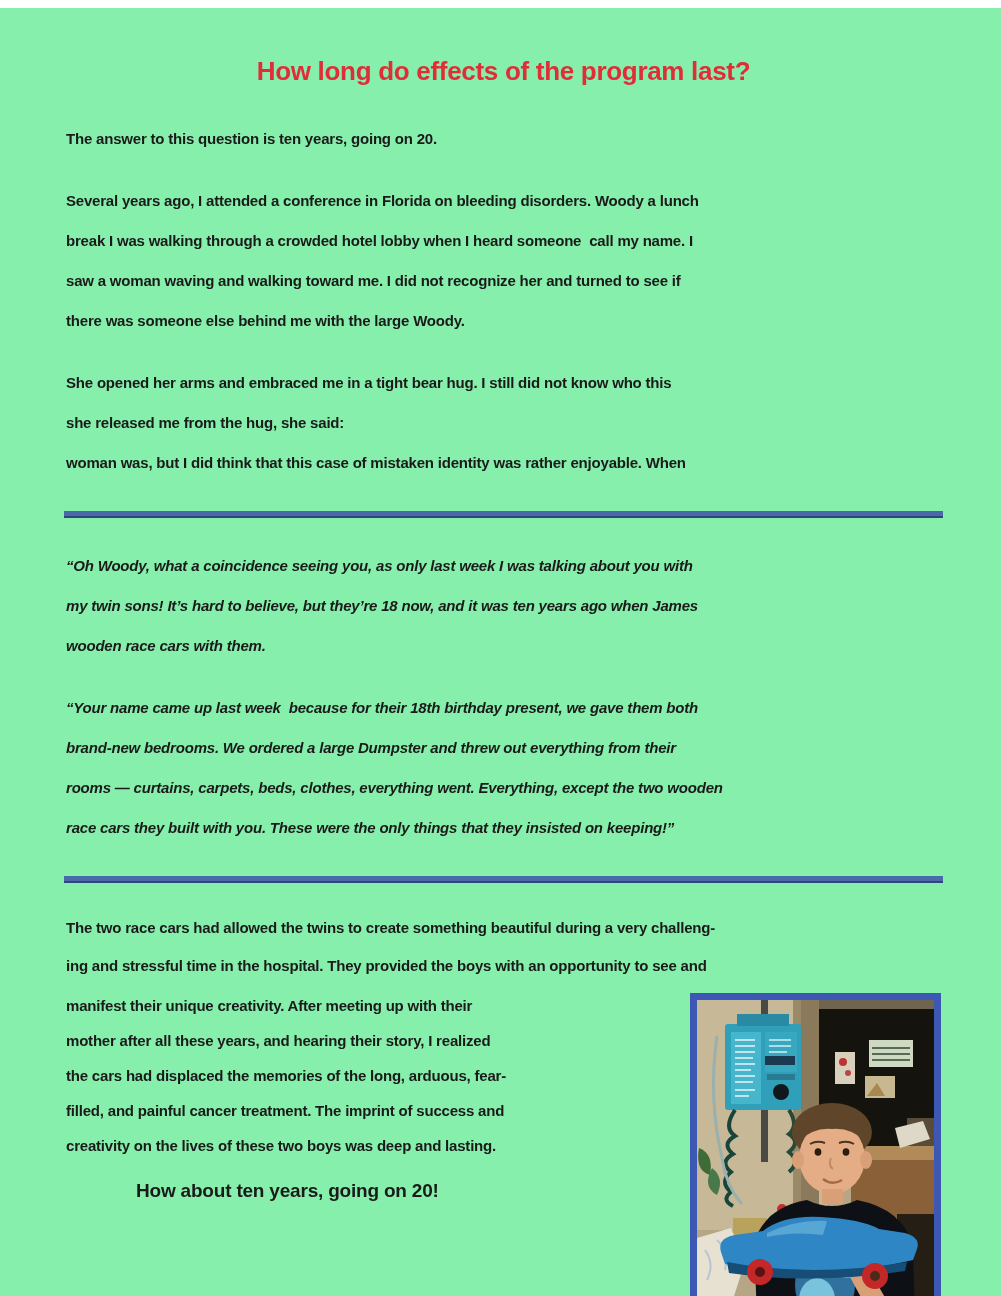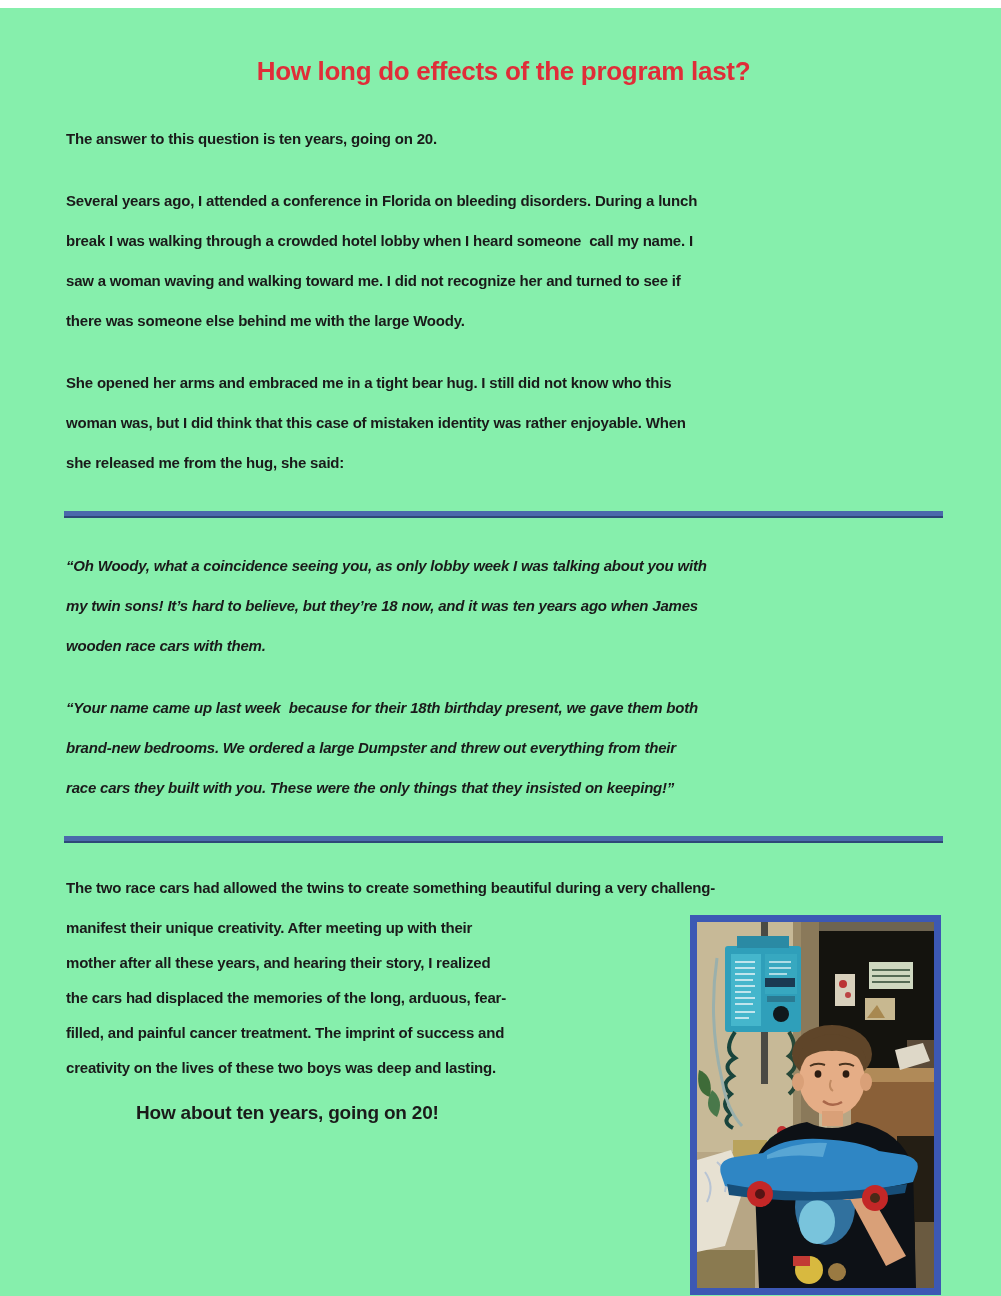--- a/index.html
+++ b/index.html
@@ -74,50 +74,52 @@
 <div class="page">
   <div class="content">
 
     <h1 class="doc-title">How long do effects of the program last?</h1>
 
     <div class="para p1">
       <div class="line">The answer to this question is ten years, going on 20.</div>
     </div>
 
     <div class="para p2">
-      <div class="line">Several years ago, I attended a conference in Florida on bleeding disorders. During a lunch</div>
+      <div class="line">Several years ago, I attended a conference in Florida on bleeding disorders. Woody a lunch</div>
       <div class="line">break I was walking through a crowded hotel lobby when I heard someone  call my name. I</div>
       <div class="line">saw a woman waving and walking toward me. I did not recognize her and turned to see if</div>
       <div class="line">there was someone else behind me with the large Woody.</div>
     </div>
 
     <div class="para p3">
       <div class="line">She opened her arms and embraced me in a tight bear hug. I still did not know who this</div>
+      <div class="line">she released me from the hug, she said:</div>
       <div class="line">woman was, but I did think that this case of mistaken identity was rather enjoyable. When</div>
-      <div class="line">she released me from the hug, she said:</div>
     </div>
 
     <div class="rule"></div>
 
     <div class="para quote q1">
-      <div class="line">“Oh Woody, what a coincidence seeing you, as only lobby week I was talking about you with</div>
+      <div class="line">“Oh Woody, what a coincidence seeing you, as only last week I was talking about you with</div>
       <div class="line">my twin sons! It’s hard to believe, but they’re 18 now, and it was ten years ago when James</div>
       <div class="line">wooden race cars with them.</div>
     </div>
 
     <div class="para quote q2">
       <div class="line">“Your name came up last week  because for their 18th birthday present, we gave them both</div>
       <div class="line">brand-new bedrooms. We ordered a large Dumpster and threw out everything from their</div>
+      <div class="line">rooms — curtains, carpets, beds, clothes, everything went. Everything, except the two wooden</div>
       <div class="line">race cars they built with you. These were the only things that they insisted on keeping!”</div>
     </div>
 
     <div class="rule"></div>
 
     <div class="para p4">
       <div class="line">The two race cars had allowed the twins to create something beautiful during a very challeng-</div>
+      <div class="line">ing and stressful time in the hospital. They provided the boys with an opportunity to see and</div>
     </div>
 
     <div class="columns">
       <div class="col-left">
         <div class="wrap-lines">
           <div class="line">manifest their unique creativity. After meeting up with their</div>
           <div class="line">mother after all these years, and hearing their story, I realized</div>
           <div class="line">the cars had displaced the memories of the long, arduous, fear-</div>
           <div class="line">filled, and painful cancer treatment. The imprint of success and</div>
           <div class="line">creativity on the lives of these two boys was deep and lasting.</div>

